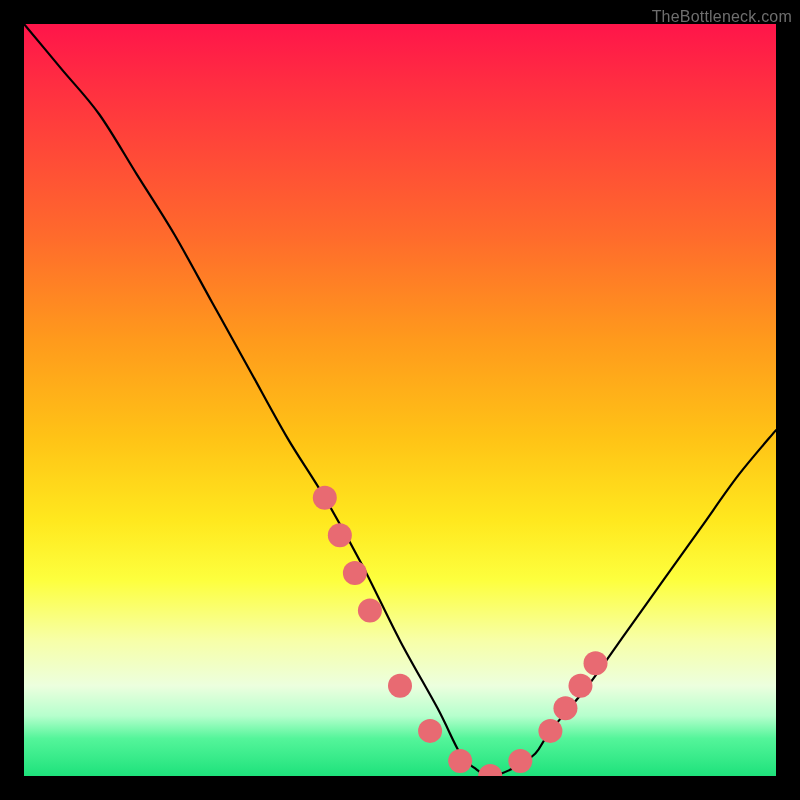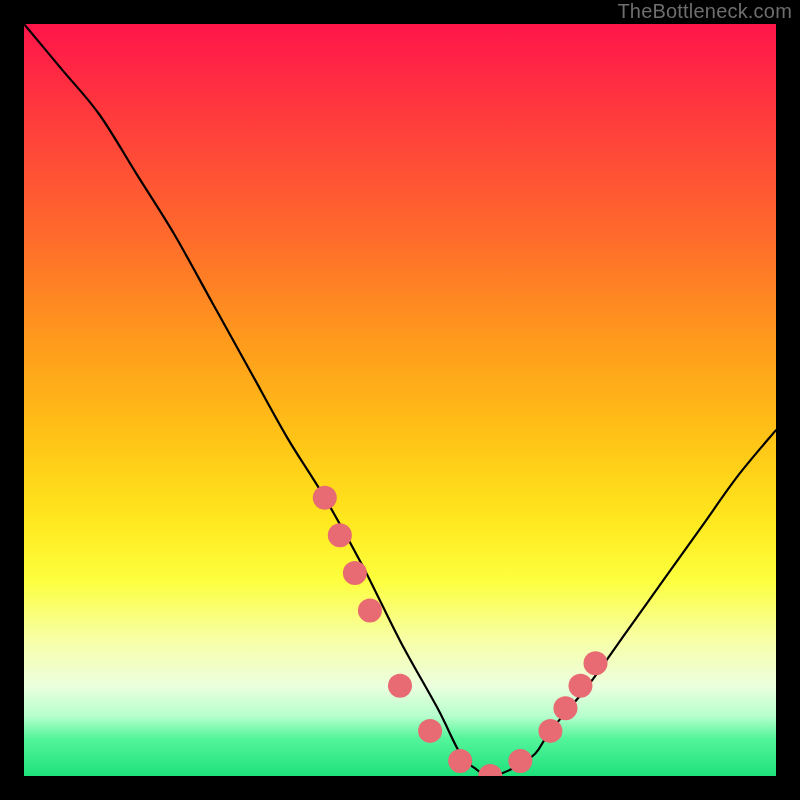--- a/index.html
+++ b/index.html
@@ -41,25 +41,25 @@
   }
   svg.curve {
     position: absolute;
     left: 0;
     top: 0;
     width: 752px;
     height: 752px;
   }
   .watermark {
     position: absolute;
-    top: 0;
+    top: 8px;
     right: 8px;
     color: #6e6e6e;
     font-family: Arial, Helvetica, sans-serif;
-    font-size: 20px;
+    font-size: 16px;
     letter-spacing: 0.2px;
   }
 </style>
 </head>
 <body>
 
 <div class="watermark">TheBottleneck.com</div>
 
 <div class="frame">
   <div class="plot"></div>

